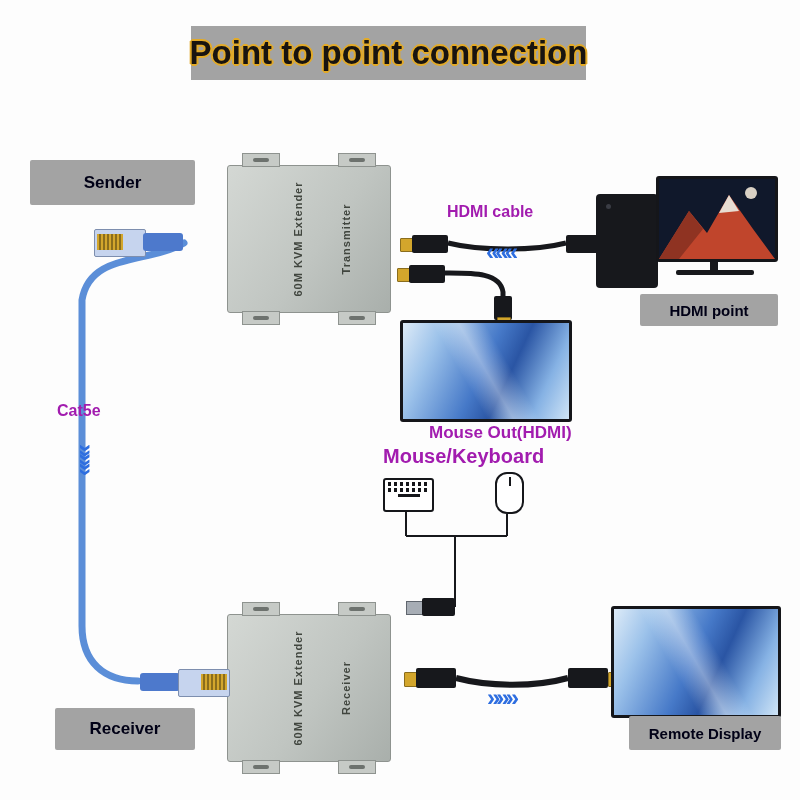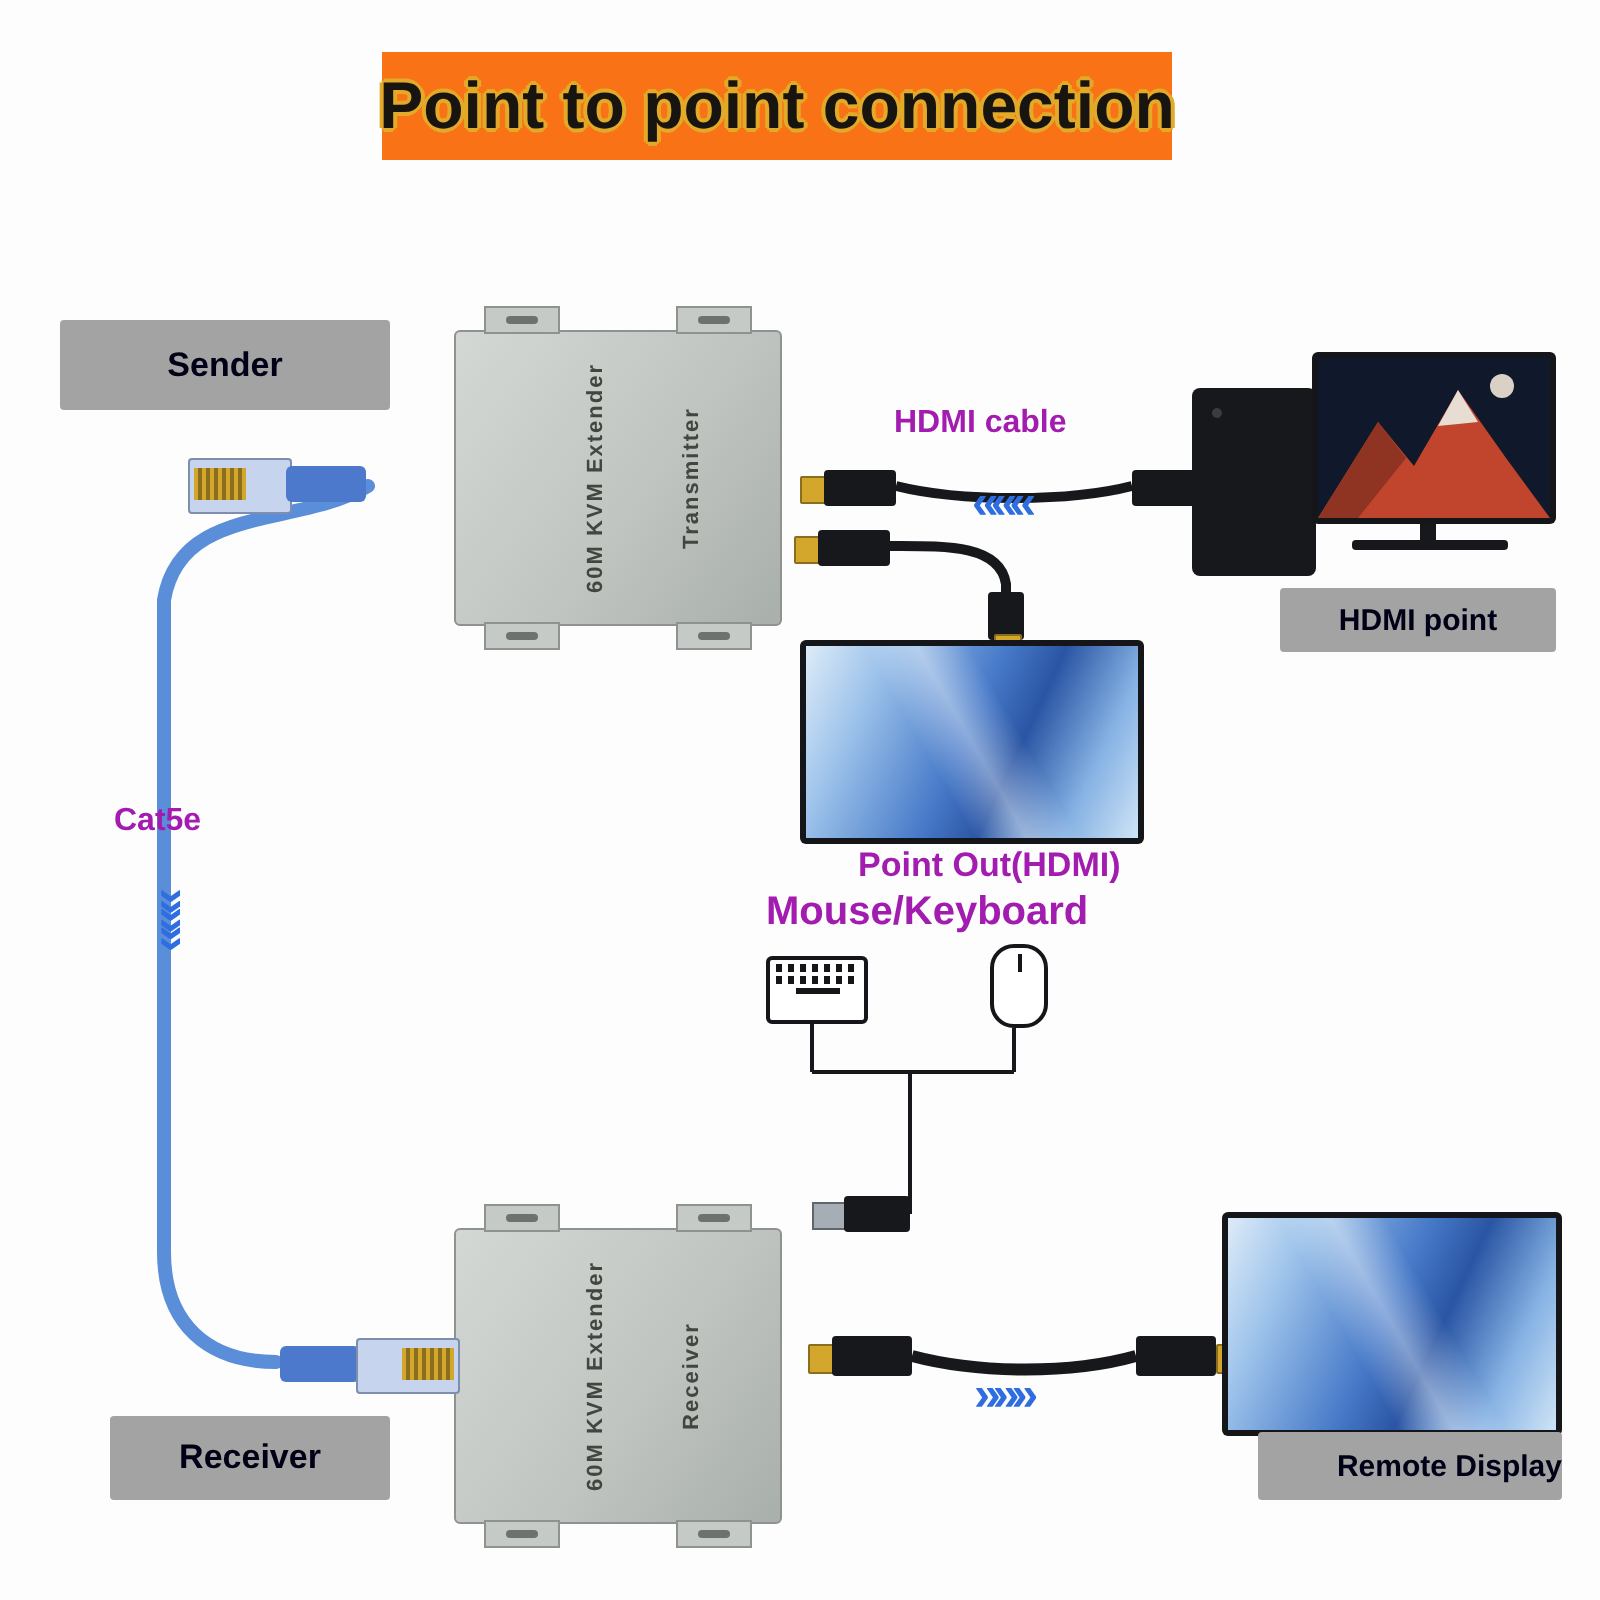--- a/index.html
+++ b/index.html
@@ -1,32 +1,32 @@
 <!DOCTYPE html>
 <html><head>
 <meta charset="utf-8">
 <style>
   html,body{margin:0;padding:0;background:#ffffff;}
   .canvas{position:relative;width:800px;height:800px;background:#fdfdfd;overflow:hidden;
           font-family:"Liberation Sans",sans-serif;}
 
   
-  .banner{position:absolute;left:191px;top:26px;width:395px;height:54px;background:#f97316;
+  .banner{position:absolute;left:191px;top:26px;width:395px;height:54px;background:#a3a3a3;
           display:flex;align-items:center;justify-content:center;}
   .banner-title{font-size:33px;font-weight:700;color:#181410;white-space:nowrap;
     text-shadow:-2px 0 #e2aa28,2px 0 #e2aa28,0 -2px #e2aa28,0 2px #e2aa28,
                 -1px -1px #e2aa28,1px -1px #e2aa28,-1px 1px #e2aa28,1px 1px #e2aa28;}
 
   
   .blue-label{position:absolute;background:#a3a3a3;color:#000016;font-weight:700;
               display:flex;align-items:center;justify-content:center;border-radius:2px;}
   .lbl-sender{left:30px;top:160px;width:165px;height:45px;font-size:17px;}
   .lbl-receiver{left:55px;top:708px;width:140px;height:42px;font-size:17px;}
   .lbl-hdmi-source{left:640px;top:294px;width:138px;height:32px;font-size:15px;}
-  .lbl-remote{left:629px;top:716px;width:152px;height:34px;font-size:15px;justify-content:flex-end;}
+  .lbl-remote{left:629px;top:716px;width:152px;height:34px;font-size:15px;}
 
   
   .txt{position:absolute;font-weight:700;color:#a21caf;white-space:nowrap;}
   .lbl-cat5e{left:57px;top:402px;font-size:16px;}
   .lbl-hdmi-cable{left:447px;top:203px;font-size:16px;}
   .lbl-loopout{left:429px;top:423px;font-size:17px;}
   .lbl-mousekb{left:383px;top:445px;font-size:20px;}
 
   
   .device{position:absolute;width:162px;height:146px;border:1px solid #8e938f;border-radius:3px;
@@ -172,21 +172,21 @@
   <div class="stand" style="left:710px;top:262px;width:8px;height:8px;"></div>
   <div class="stand" style="left:676px;top:270px;width:78px;height:5px;border-radius:2px;"></div>
 
   <div class="blue-label lbl-hdmi-source">
     <span>HDMI point</span>
   </div>
 
   <div class="monitor mon-loop">
     <div class="screen screen-blue"></div>
   </div>
-  <span class="txt lbl-loopout">Point Out(HDMI)</span>
+  <span class="txt lbl-loopout">Mouse Out(HDMI)</span>
   <span class="txt lbl-mousekb">Mouse/Keyboard</span>
 
   <div class="kb">
     <div class="krow"></div>
     <div class="krow"></div>
     <div class="kspace"></div>
   </div>
   <div class="mouse">
     <div class="mouse-line"></div>
   </div>

